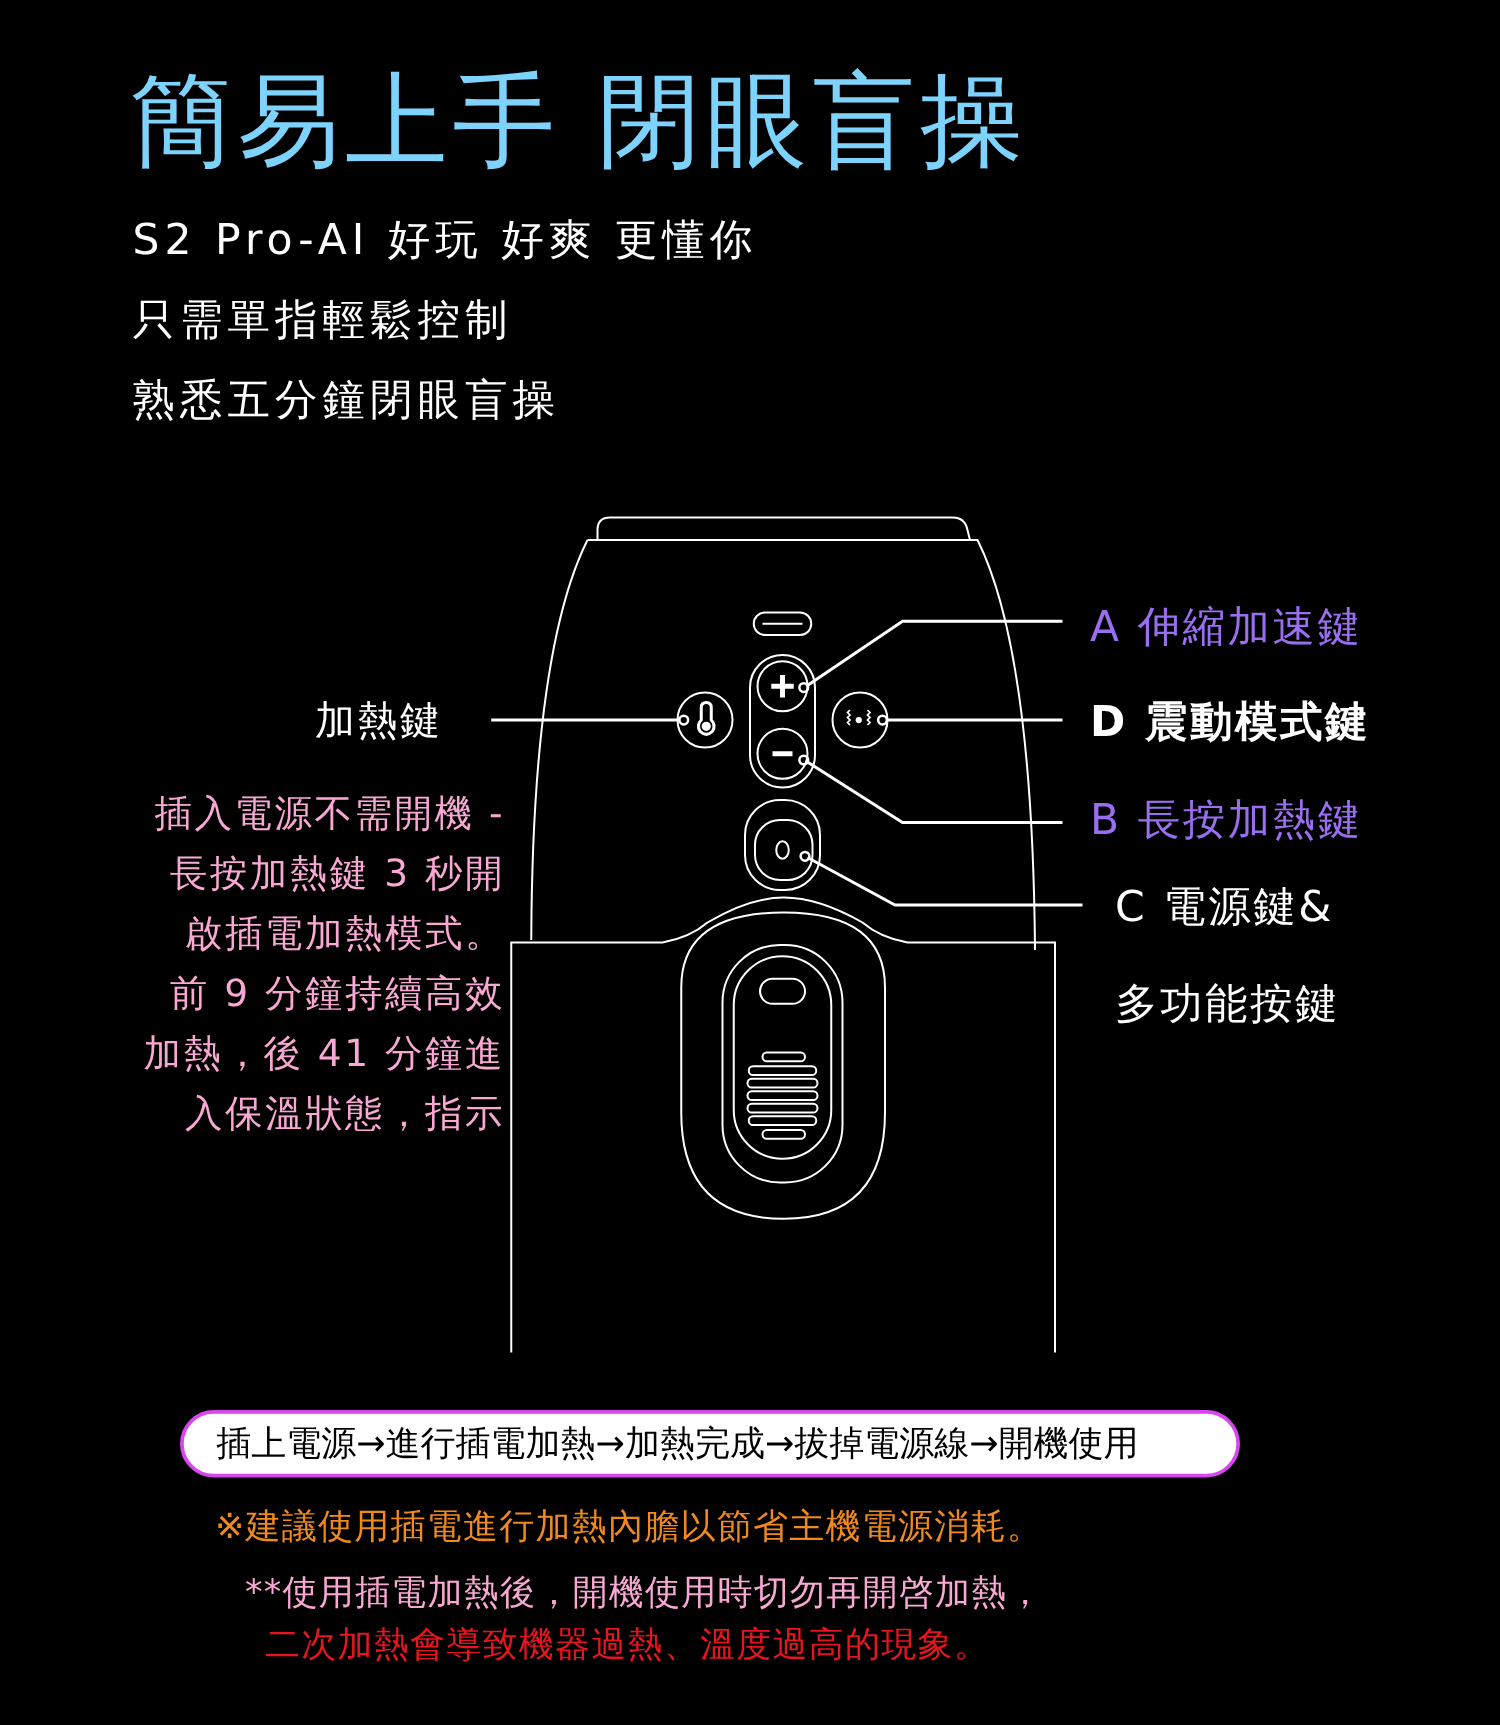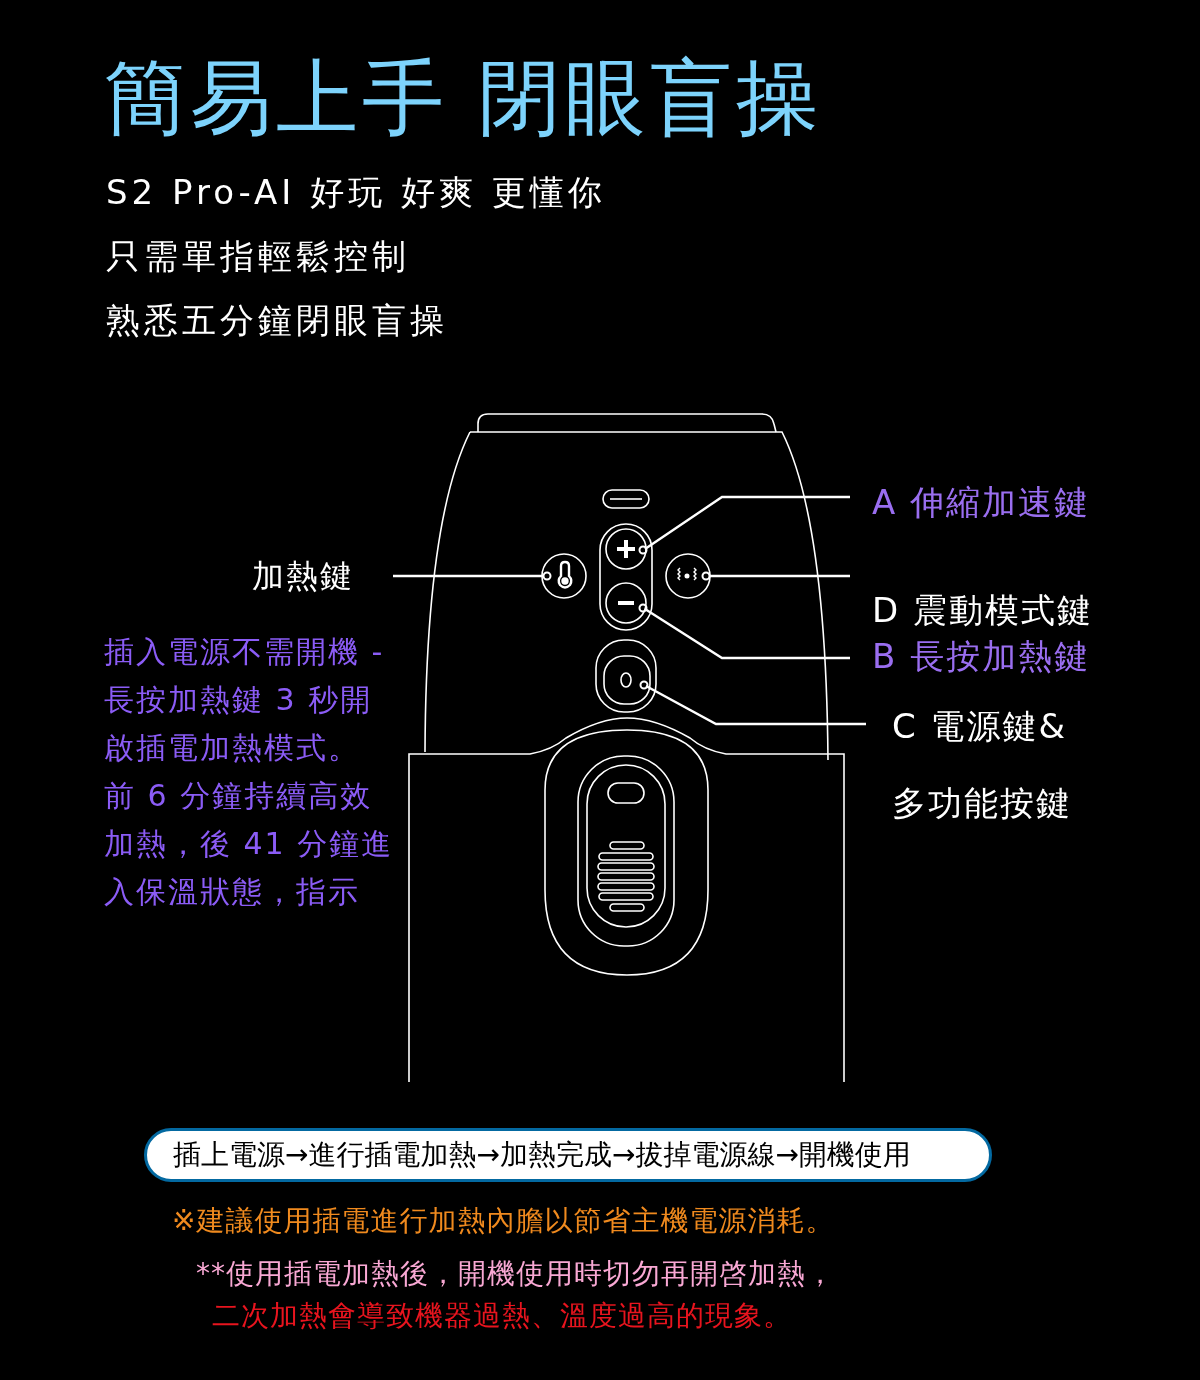--- a/index.html
+++ b/index.html
@@ -5,27 +5,27 @@
   html, body { margin:0; padding:0; background:#000; }
   body { width:1200px; height:1380px; position:relative; overflow:hidden;
          font-family:"DejaVu Sans","Liberation Sans",sans-serif; color:#fff; }
   .title { position:absolute; left:104px; top:50px; font-size:82px; line-height:96px;
            color:#7dd3fc; letter-spacing:4px; white-space:nowrap; font-weight:normal; }
   .subline { position:absolute; left:106px; font-size:34px; line-height:40px;
              color:#fff; letter-spacing:4px; white-space:nowrap; }
   .diagram { position:absolute; left:0; top:0; width:1200px; height:1380px; }
   .heat-label { position:absolute; left:252px; top:556px; font-size:32px; line-height:40px; color:#fff; letter-spacing:2px; }
   .heat-desc { position:absolute; left:104px; top:628px; width:300px; font-size:30px;
-               line-height:48px; color:#8b5cf6; letter-spacing:2px; }
+               line-height:48px; color:#f9a8d4; letter-spacing:2px;text-align:right; }
   .heat-desc div { white-space:nowrap; }
   .callout { position:absolute; font-size:34px; line-height:44px; letter-spacing:2px; white-space:nowrap; }
   .callout.purple { color:#9a6ef0; }
   .callout.white { color:#fff; }
   .flow-pill { position:absolute; left:144px; top:1128px; width:848px; height:54px;
-               background:#fff; border:3px solid #0369a1; border-radius:28px; box-sizing:border-box;
+               background:#fff; border:3px solid #d946ef; border-radius:28px; box-sizing:border-box;
                display:flex; align-items:center; padding-left:26px; }
   .flow-text { font-size:28px; color:#000; letter-spacing:0; white-space:nowrap; }
   .note1 { position:absolute; left:172px; top:1202px; font-size:28px; line-height:38px; color:#f08a1e; white-space:nowrap; letter-spacing:1px; }
   .note2 { position:absolute; left:172px; top:1254px; font-size:28px; line-height:40px; color:#f9a8d4; white-space:nowrap; letter-spacing:1px;margin-left:24px; }
   .note3 { position:absolute; left:212px; top:1296px; font-size:28px; line-height:40px; color:#e8141e; white-space:nowrap; letter-spacing:1px; }
 </style>
 </head>
 <body>
 
 <div class="title">簡易上手  閉眼盲操</div>
@@ -98,27 +98,27 @@
     <polyline points="646,686 716,724 866,724"></polyline>
     <circle cx="644" cy="685" r="3.5" stroke-width="2"></circle>
   </g>
 </svg>
 
 <div class="heat-label">加熱鍵</div>
 <div class="heat-desc">
   <div>插入電源不需開機 -</div>
   <div>長按加熱鍵 3 秒開</div>
   <div>啟插電加熱模式。</div>
-  <div>前 6 分鐘持續高效</div>
+  <div>前 9 分鐘持續高效</div>
   <div>加熱，後 41 分鐘進</div>
   <div>入保溫狀態，指示</div>
 </div>
 
 <div class="callout purple" style="left:872px; top:480px;">A 伸縮加速鍵</div>
-<div class="callout white" style="left:872px; top:588px;">D 震動模式鍵</div>
+<div class="callout white" style="left:872px; top:556px;font-weight:bold;">D 震動模式鍵</div>
 <div class="callout purple" style="left:872px; top:634px;">B 長按加熱鍵</div>
 <div class="callout white" style="left:892px; top:704px;">C 電源鍵&amp;</div>
 <div class="callout white" style="left:892px; top:781px;text-align:right;">多功能按鍵</div>
 
 <div class="flow-pill">
   <span class="flow-text">插上電源→進行插電加熱→加熱完成→拔掉電源線→開機使用</span>
 </div>
 
 <div class="note1">※建議使用插電進行加熱內膽以節省主機電源消耗。</div>
 <div class="note2">**使用插電加熱後，開機使用時切勿再開啓加熱，</div>

